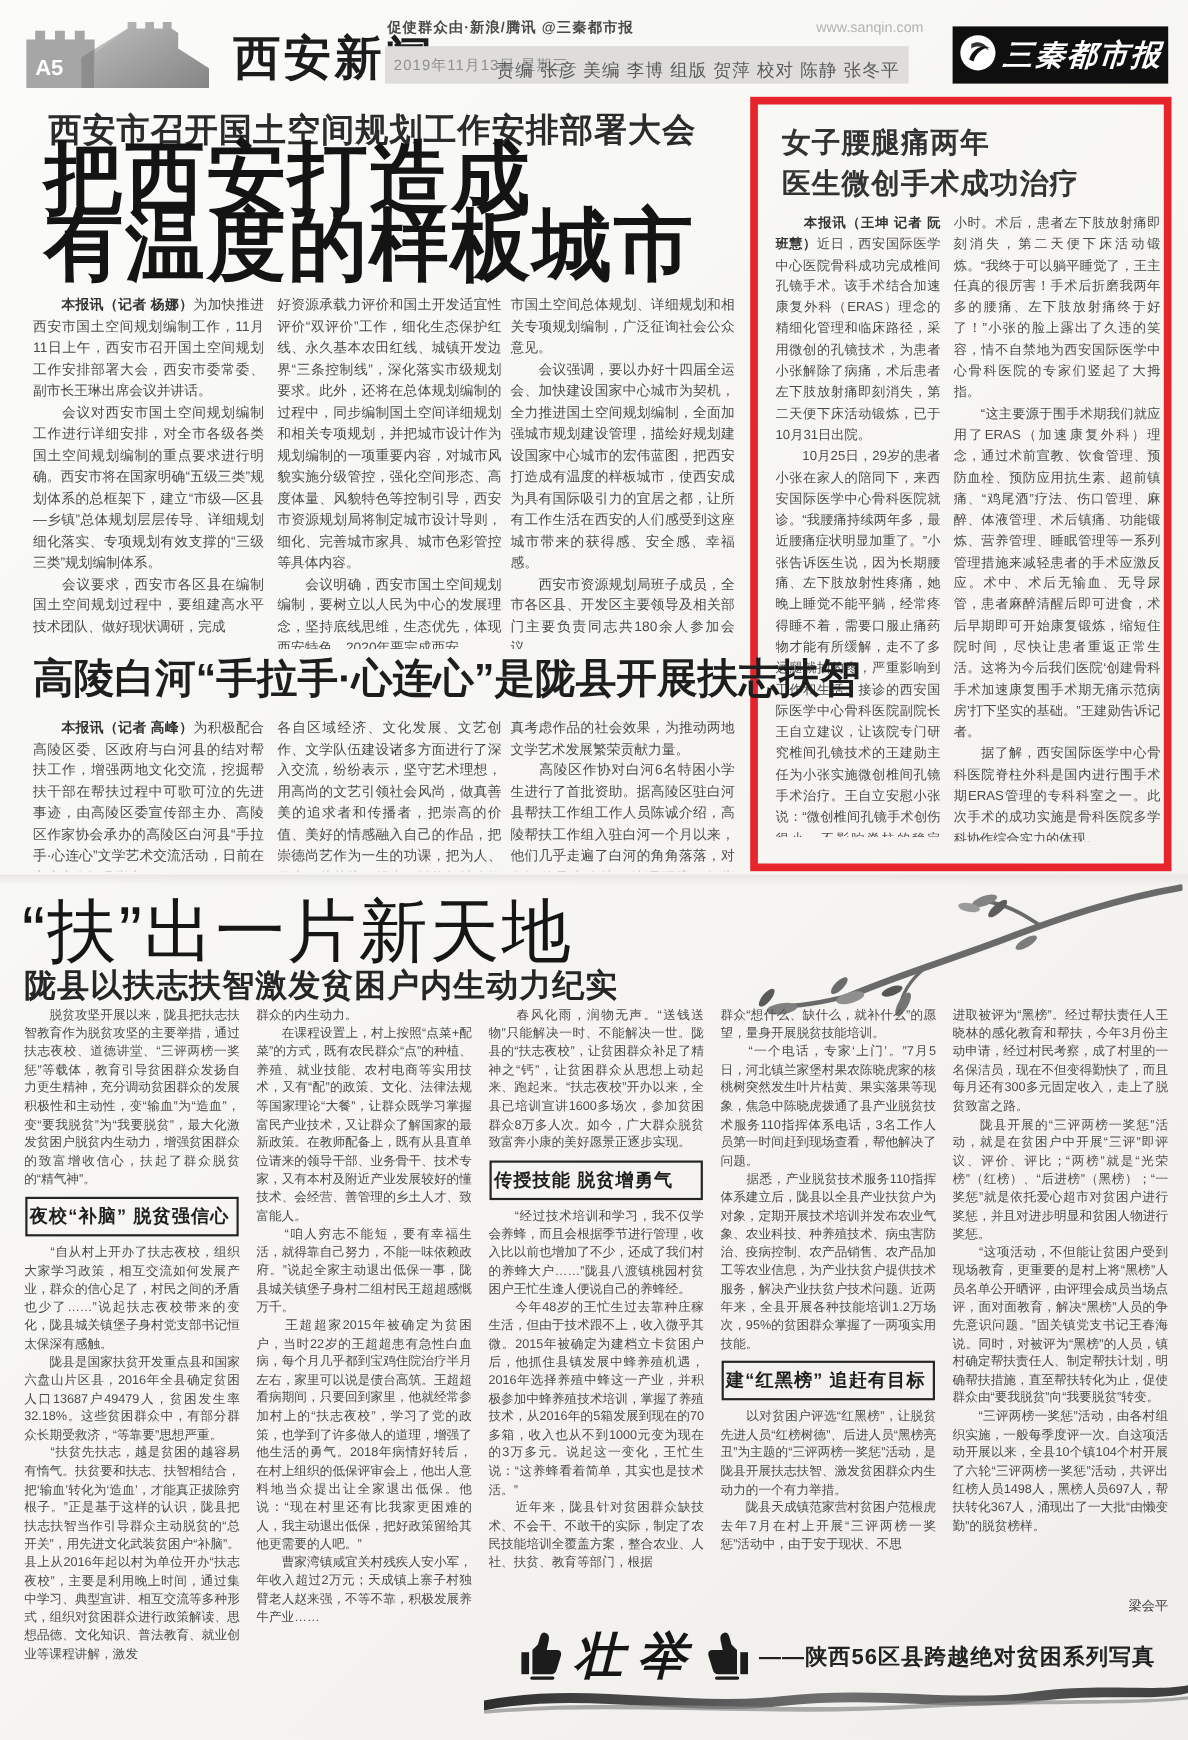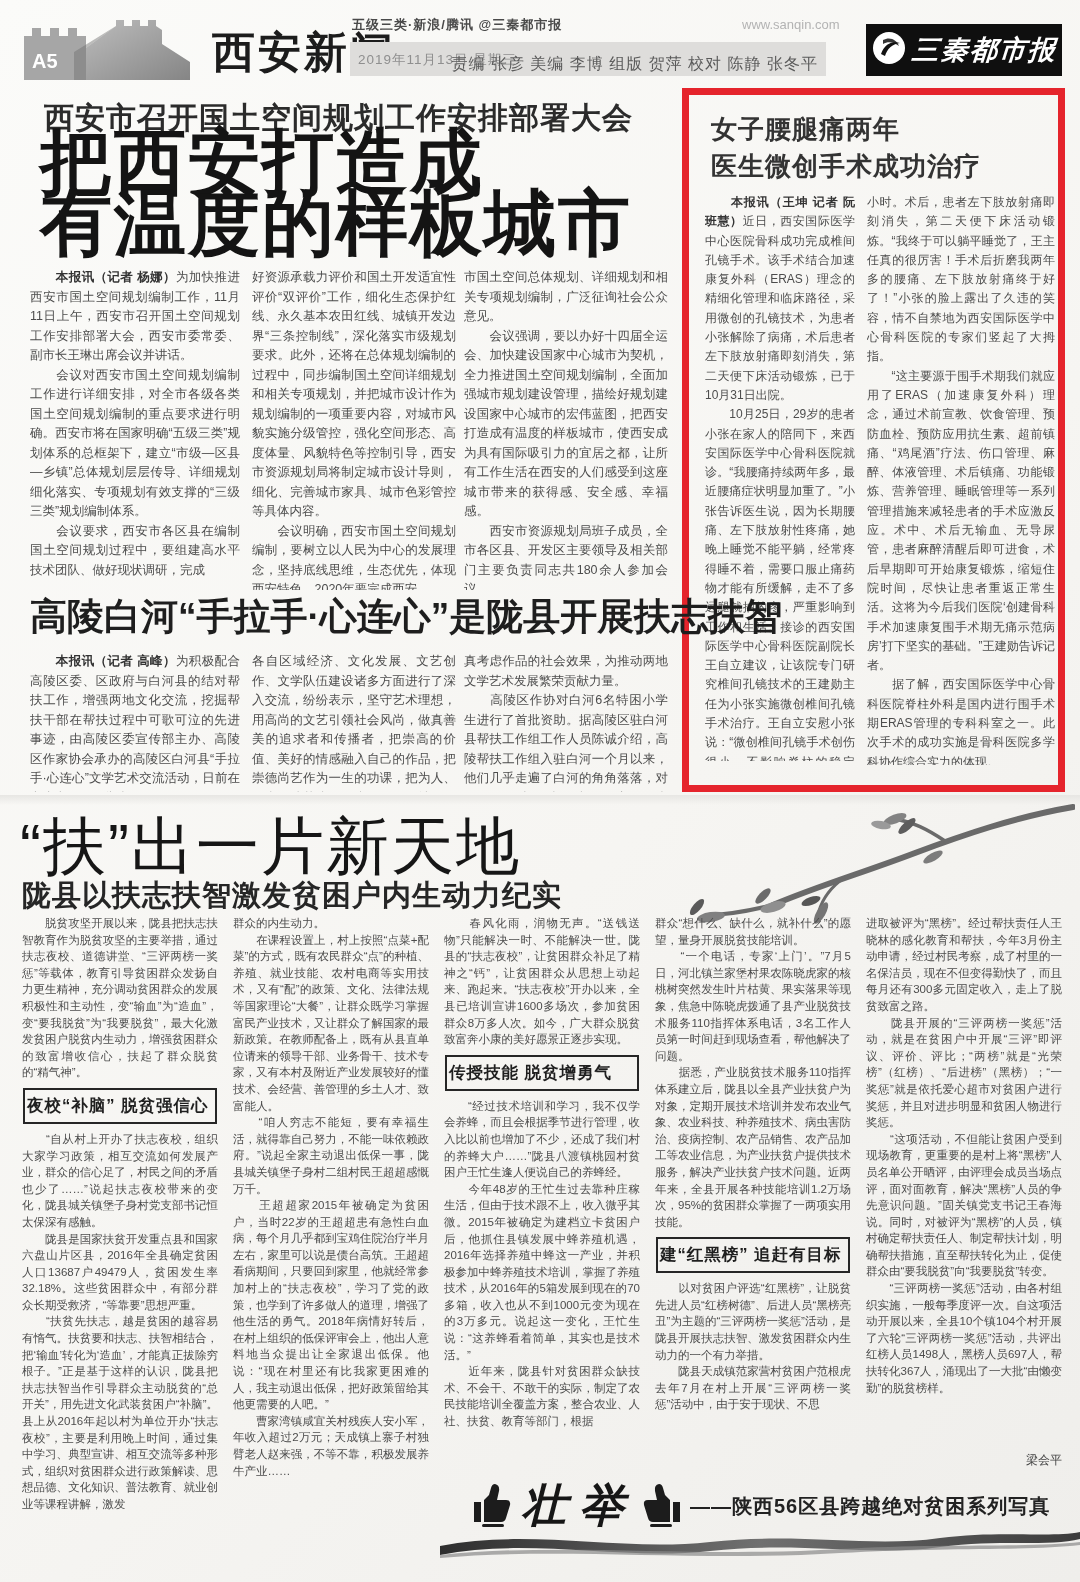--- a/index.html
+++ b/index.html
@@ -71,21 +71,21 @@
         </linearGradient>
       </defs>
       <path d="M4 30 h8 v-8 h9 v8 h9 v-8 h9 v8 h9 v-8 h9 v8 h9 v44 H4 Z" fill="#a6a6a6"></path>
       <path d="M66 74 V42 l30 -22 v-6 h8 v6 h8 v-6 h8 v6 h8 v-6 h8 v6 l6 4 v14 l28 18 v18 Z" fill="url(#wg)"></path>
       <path d="M96 20 l-30 22 v32 h-12 V46 Z" fill="#6f6f6f" opacity="0.45"></path>
       <text x="12" y="62" font-size="20" font-weight="bold" fill="#ffffff">A5</text>
     </svg>
   </div>
 
   <div class="abs section-title">西安新闻</div>
-  <div class="abs social">五级三类·新浪/腾讯 @三秦都市报</div>
+  <div class="abs social">促使群众由·新浪/腾讯 @三秦都市报</div>
   <div class="abs website">www.sanqin.com</div>
 
   <div class="abs graybar">
     <div class="dateline">2019年11月13日 星期三</div>
     <div class="staffline">责编 张彦 美编 李博 组版 贺萍 校对 陈静 张冬平</div>
   </div>
 
   <div class="abs masthead">
     <span>
       <svg width="34" height="34" viewBox="0 0 34 34">

